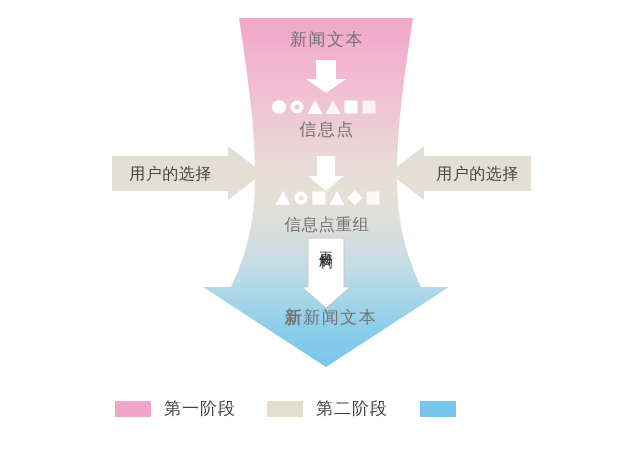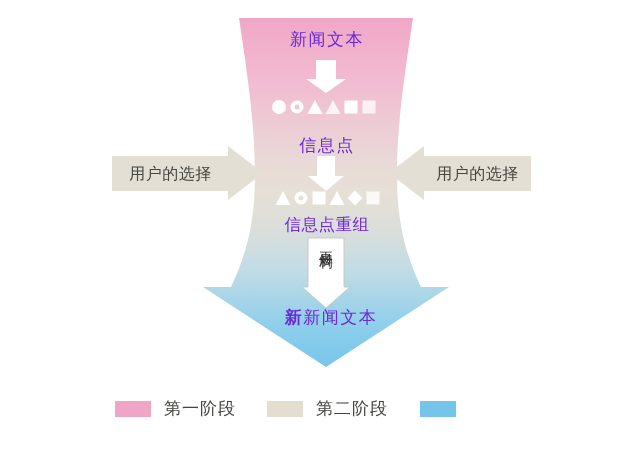--- a/index.html
+++ b/index.html
@@ -2,21 +2,21 @@
 <html><head>
 <meta charset="utf-8">
 <style>
   html,body{margin:0;padding:0;background:#ffffff;}
   .canvas{
     position:relative;width:643px;height:458px;background:#ffffff;overflow:hidden;
     font-family:"Liberation Sans","DejaVu Sans",sans-serif;color:#3a3a38;
   }
   .layer{position:absolute;left:0;top:0;}
   .label{
-    position:absolute;white-space:nowrap;color:#6d28d9;
+    position:absolute;white-space:nowrap;color:#737373;
     font-size:17px;line-height:18px;letter-spacing:1.5px;
   }
   .label.centered{transform:translateX(-50%);}
   .stage-label{}
   .user-choice{
     position:absolute;width:117px;height:30px;line-height:35px;
     font-size:16px;letter-spacing:0.5px;text-align:center;color:#47463f;
   }
   .regroup{font-size:16.5px;letter-spacing:0.5px;}
   .final-label .bold-prefix{font-weight:bold;}
@@ -79,21 +79,21 @@
         <circle cx="301" cy="198" r="4.5" fill="none" stroke="#ffffff" stroke-width="4" opacity="1"></circle>
         <rect x="312.5" y="191.5" width="13" height="13" fill="#ffffff" opacity="1"></rect>
         <polygon points="329.5,205 344.5,205 337,191" fill="#ffffff" opacity="1"></polygon>
         <polygon points="355,190.5 362.5,198 355,205.5 347.5,198" fill="#ffffff" opacity="1"></polygon>
         <rect x="366.5" y="191.5" width="13" height="13" fill="#ffffff" opacity="0.8"></rect>
       </g>
   </svg>
 
   <div class="label centered stage-label" style="left:327px;top:31px;">新闻文本</div>
 
-  <div class="label centered stage-label" style="left:327px;top:121px;margin-top:16px;">信息点</div>
+  <div class="label centered stage-label" style="left:327px;top:121px;">信息点</div>
 
   <div class="user-choice" style="left:112px;top:156px;">用户的选择</div>
 
   <div class="user-choice" style="left:419px;top:156px;">用户的选择</div>
 
   <div class="label centered regroup" style="left:327px;top:215px;">信息点重组</div>
 
   <div class="vertical-label" style="left:326px;top:241px;">再解构</div>
 
   <div class="label centered final-label" style="left:331px;top:309px;">

